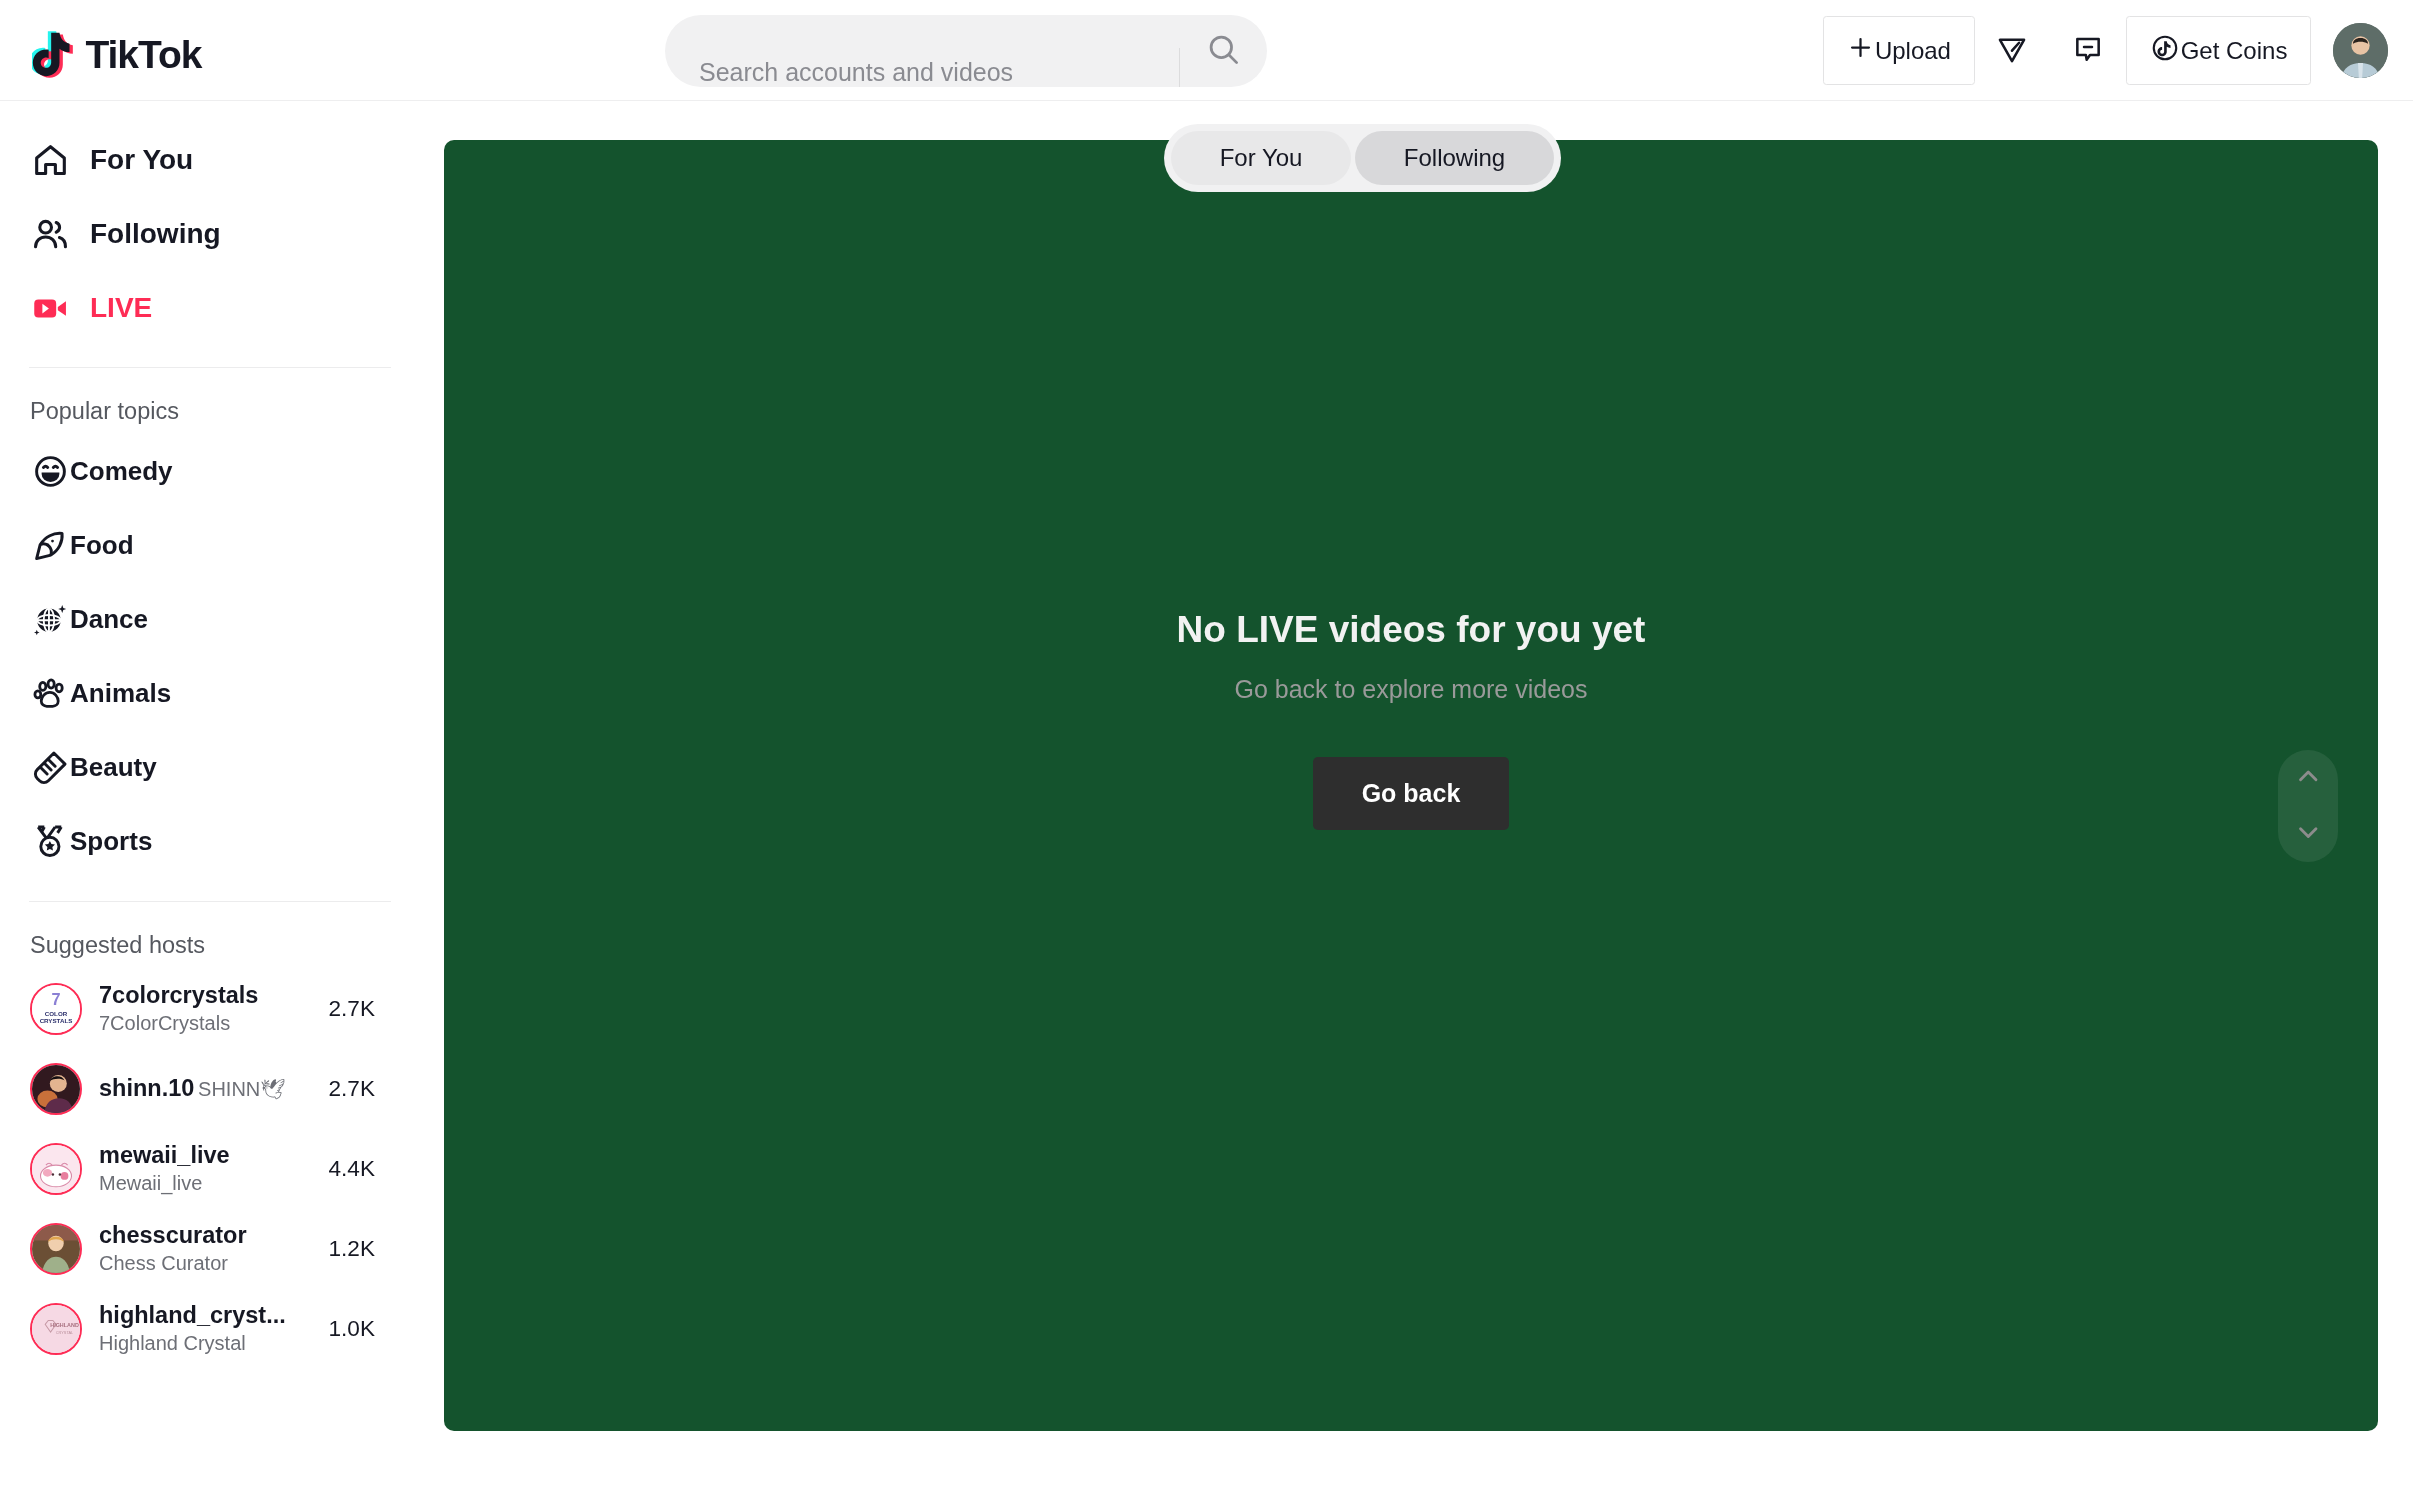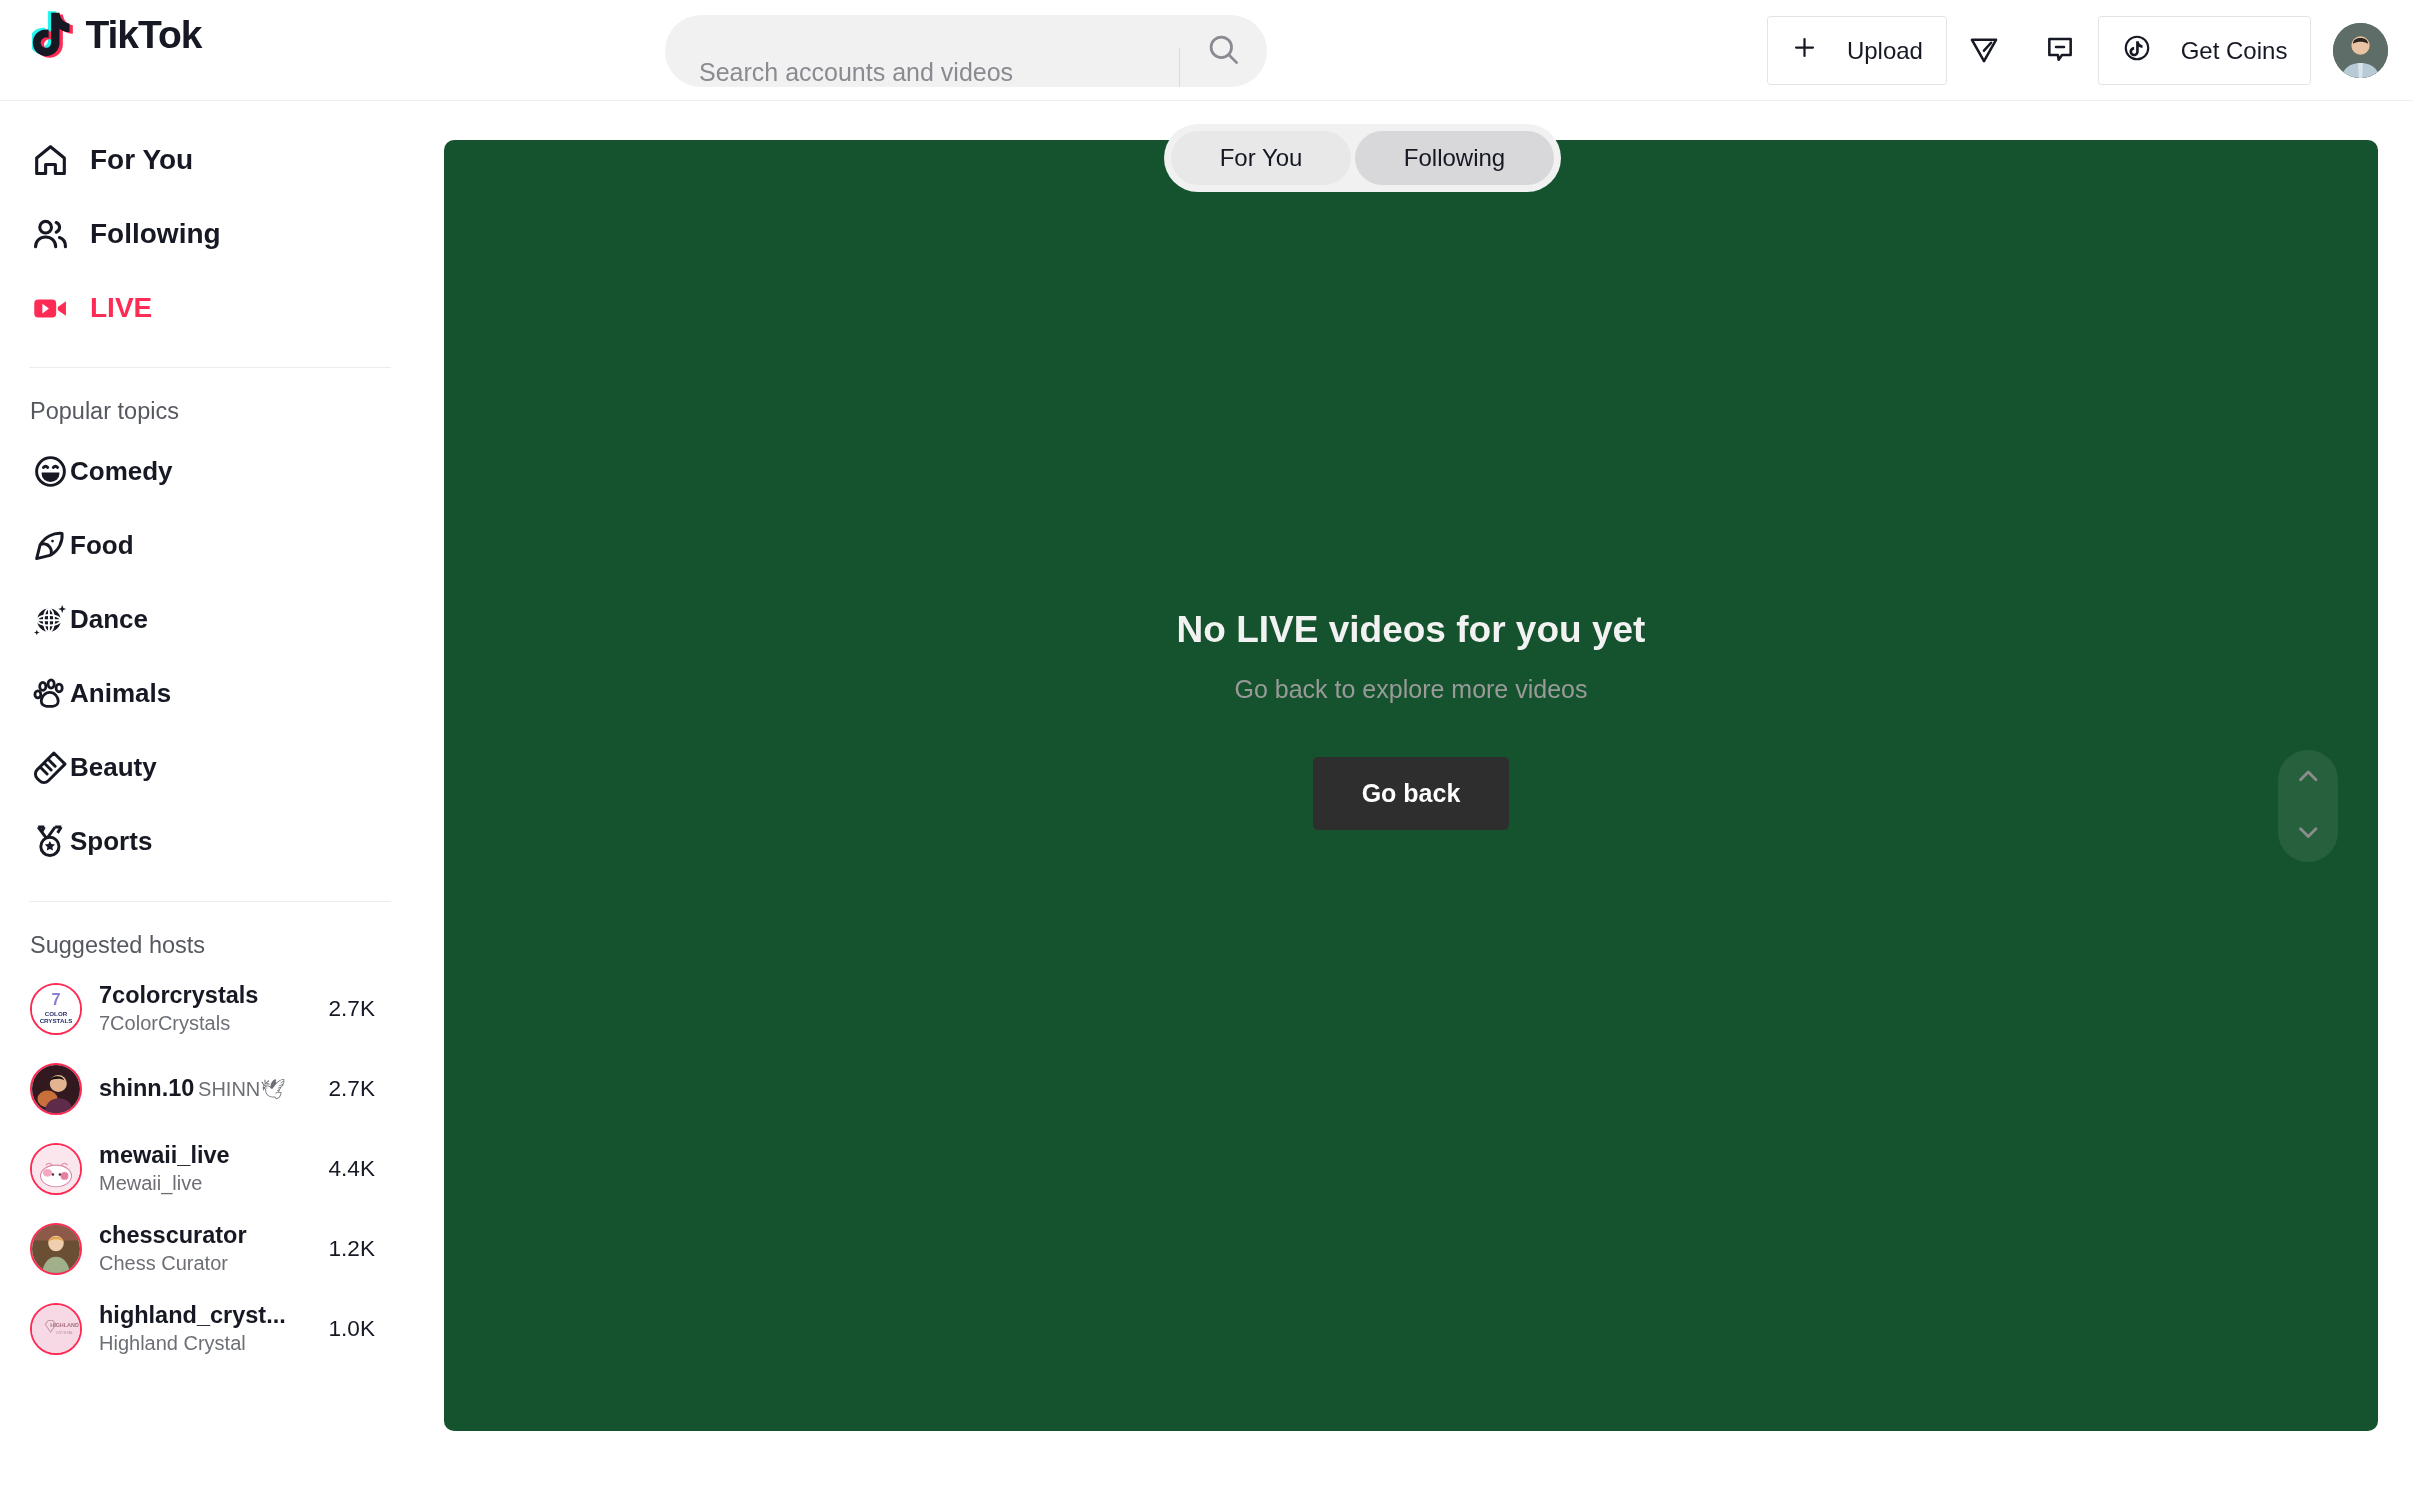--- a/index.html
+++ b/index.html
@@ -13,21 +13,21 @@
 
   
   .header {
     position: absolute; top: 0; left: 0;
     width: 2413px; height: 101px;
     background: #fff;
     border-bottom: 0.8px solid #eeeeef;
     display: flex; align-items: center;
   }
   .logo {
-    position: absolute; left: 32px; top: 10px;
+    position: absolute; left: 32px; top: 30px;
     display: flex; align-items: flex-end; gap: 8.4px;
   }
   .logo-note { width: 45px; height: 49px; position: relative; }
   .logo-text {
     font-size: 39px; font-weight: bold; letter-spacing: -1px;
     color: #161823; line-height: 49px;
   }
 
   .searchbar {
     position: absolute; left: 665px; top: 15px;
@@ -49,21 +49,21 @@
     background: transparent; border: 0; cursor: pointer;
   }
 
   .header-right {
     position: absolute; right: 25px; top: 0; height: 101px;
     display: flex; align-items: center; gap: 0;
   }
   .btn-outline {
     height: 69px; border: 0.8px solid #e3e3e4; border-radius: 3.4px;
     background: #fff; display: flex; align-items: center;
-    justify-content: center; gap: 29px; cursor: pointer;
+    justify-content: center; gap: 1px; cursor: pointer;
     font-size: 24px; color: #161823; padding: 0 22.6px;
   }
   .icon-btn {
     width: 64px; height: 55px; display: flex; align-items: center;
     justify-content: center; background: transparent; border: 0;
     cursor: pointer; margin: 0 5.9px;
   }
   .avatar {
     width: 55px; height: 55px; border-radius: 50%;
     margin-left: 22px; overflow: hidden; cursor: pointer;

